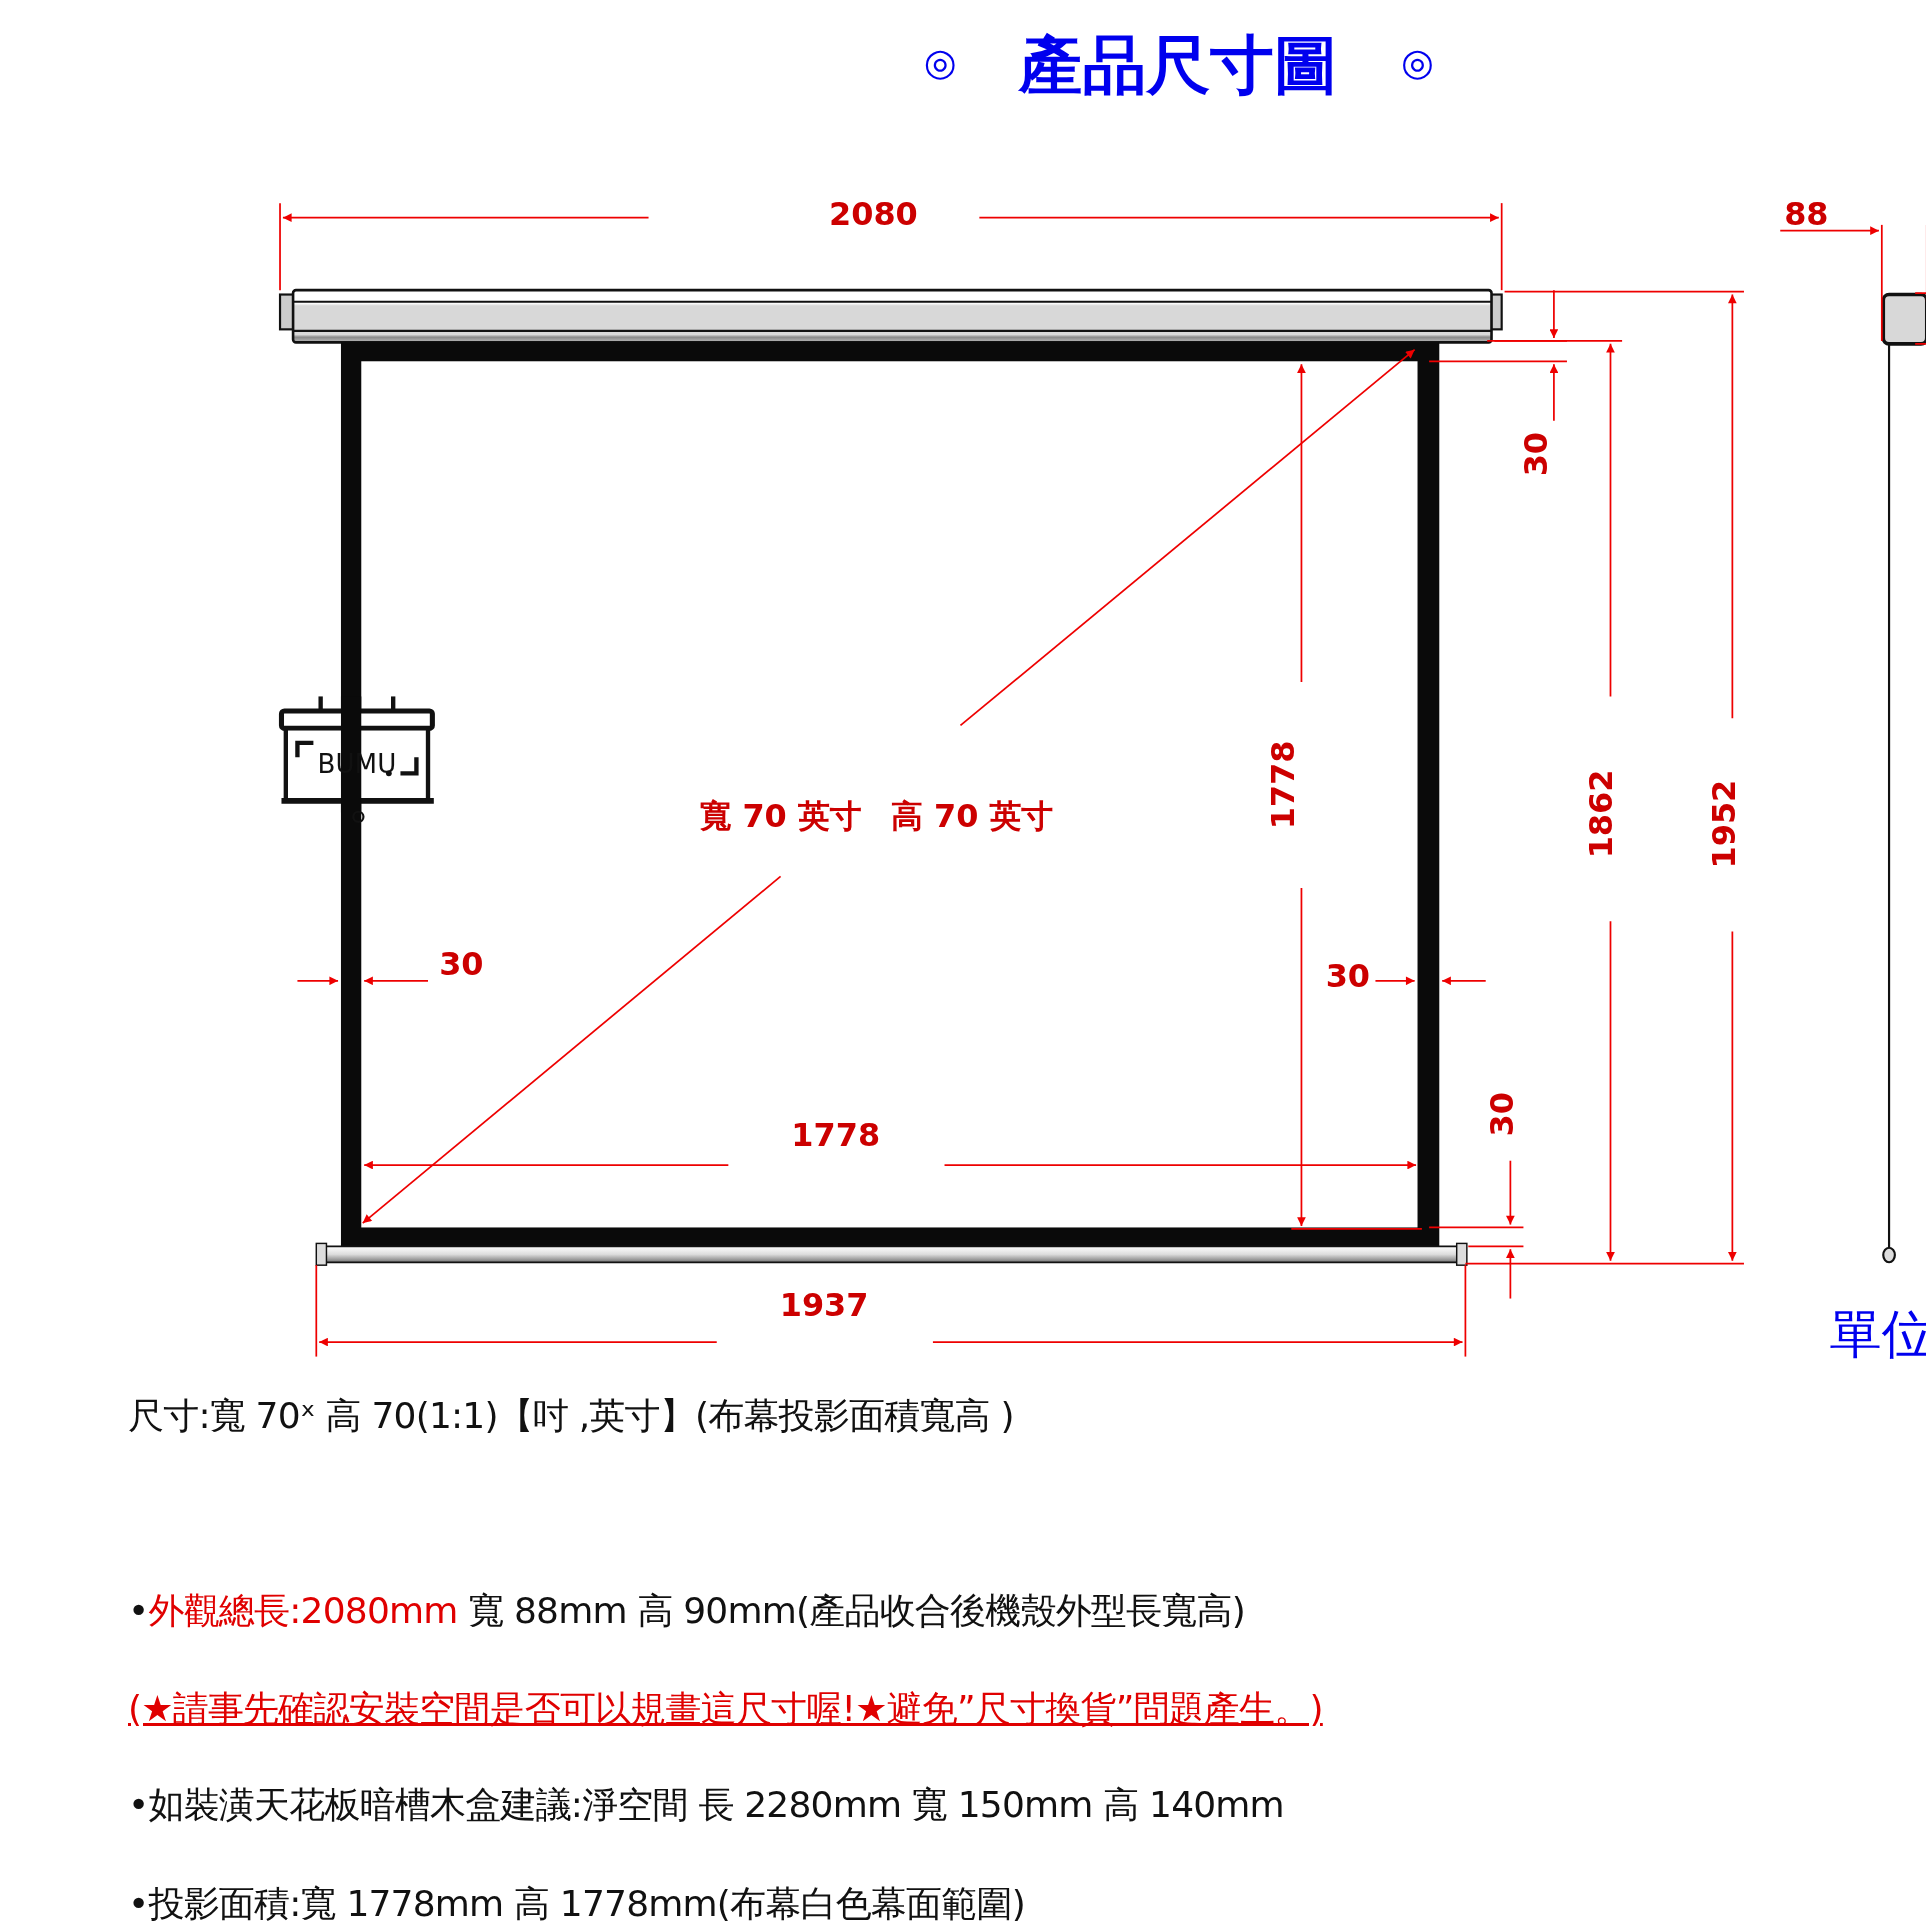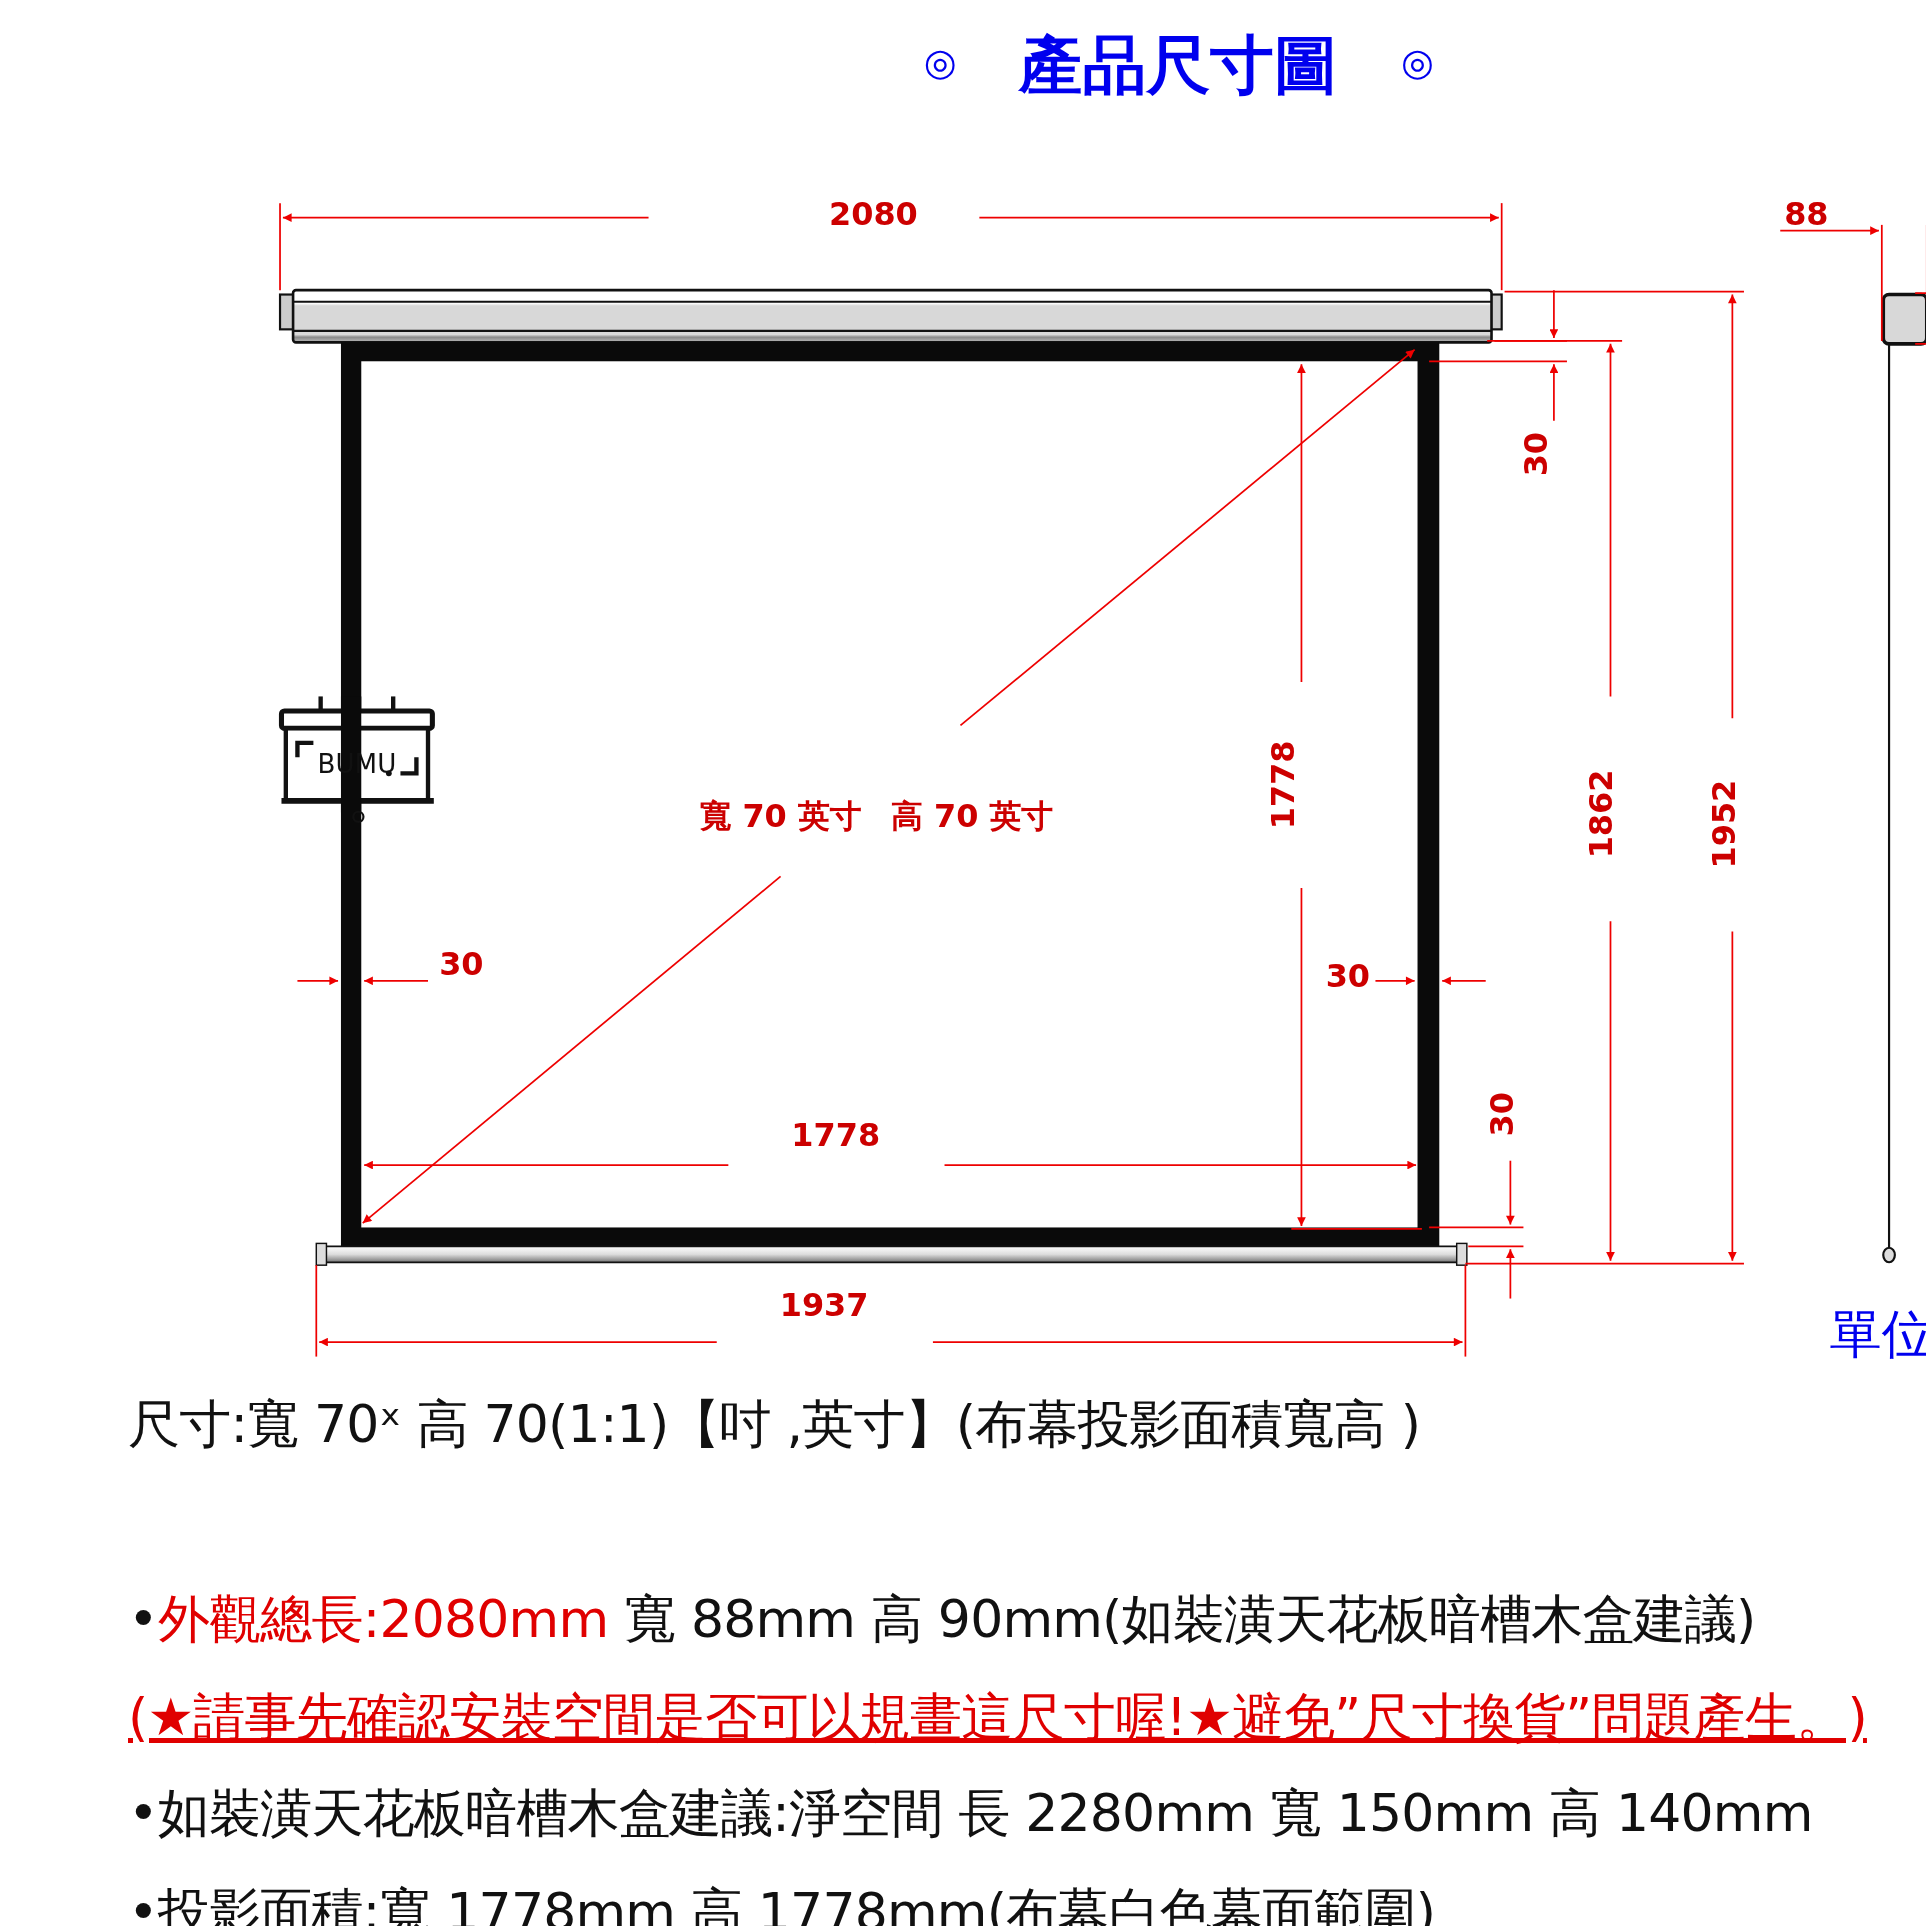--- a/index.html
+++ b/index.html
@@ -4,21 +4,21 @@
 <style>
   html, body { margin:0; padding:0; background:#ffffff; }
   body { width:2275px; height:2275px; position:relative; overflow:hidden; font-family:"DejaVu Sans","Liberation Sans",sans-serif; }
   #stage { position:absolute; left:0; top:0; width:2275px; height:2275px; }
   .svg-text { font-family:"DejaVu Sans","Liberation Sans",sans-serif; }
   .dim { fill:#cc0000; font-weight:bold; font-size:22px; }
   .title { fill:#0000ee; font-weight:bold; font-size:44px; }
   .unit { fill:#0000ee; font-size:36px; }
   .logo-text { fill:#111; font-size:18px; }
   #specs { position:absolute; left:0; top:0; width:2275px; height:2275px; pointer-events:none; }
-  .spec-line { position:absolute; left:128px; white-space:nowrap; font-family:"DejaVu Sans","Liberation Sans",sans-serif; font-size:52px; line-height:1; color:#111; pointer-events:auto; letter-spacing:-0.8px; }
+  .spec-line { position:absolute; left:128px; white-space:nowrap; font-family:"DejaVu Sans","Liberation Sans",sans-serif; font-size:36px; line-height:1; color:#111; pointer-events:auto; letter-spacing:-0.8px; }
   .red { color:#e00000;text-align:right; }
 </style>
 </head>
 <body>
 
 <svg id="stage" viewBox="0 0 1568 1568" width="2275" height="2275" xmlns="http://www.w3.org/2000/svg">
   <defs>
     <marker id="arr" viewBox="0 0 10 10" refX="10" refY="5" markerWidth="10" markerHeight="6" orient="auto-start-reverse" markerUnits="userSpaceOnUse">
       <path d="M0,0 L10,5 L0,10 z" fill="#ee0000"></path>
     </marker>
@@ -173,19 +173,19 @@
     <line x1="1396" y1="150" x2="1396" y2="200" marker-end="url(#arr)"></line>
     <line x1="1396" y1="272" x2="1396" y2="239" marker-end="url(#arr)"></line>
   </g>
   <text class="svg-text dim" x="0" y="0" text-anchor="middle" font-size="20" transform="translate(1391,165) rotate(90)">90</text>
 
   <text class="svg-text unit" x="1338" y="932" text-anchor="middle">單位:mm</text>
 </svg>
 
 <div id="specs">
   <div class="spec-line" style="top:1398px;">尺寸:寬 70ˣ 高 70(1:1)【吋 ,英寸】(布幕投影面積寬高 )</div>
-  <div class="spec-line" style="top:1593px;"><span>•</span><span class="red">外觀總長:2080mm</span><span> 寬 88mm 高 90mm(如裝潢天花板暗槽木盒建議)</span></div>
+  <div class="spec-line" style="top:1593px;"><span>•</span><span class="red">外觀總長:2080mm</span><span> 寬 88mm 高 90mm(產品收合後機殼外型長寬高)</span></div>
   <div class="spec-line red" style="top:1691px;text-decoration:underline;">(★請事先確認安裝空間是否可以規畫這尺寸喔!★避免”尺寸換貨”問題產生。)</div>
   <div class="spec-line" style="top:1787px;">•如裝潢天花板暗槽木盒建議:淨空間 長 2280mm 寬 150mm 高 140mm</div>
   <div class="spec-line" style="top:1886px;">•投影面積:寬 1778mm 高 1778mm(布幕白色幕面範圍)</div>
 
 </div>
 
 
 </body></html>

